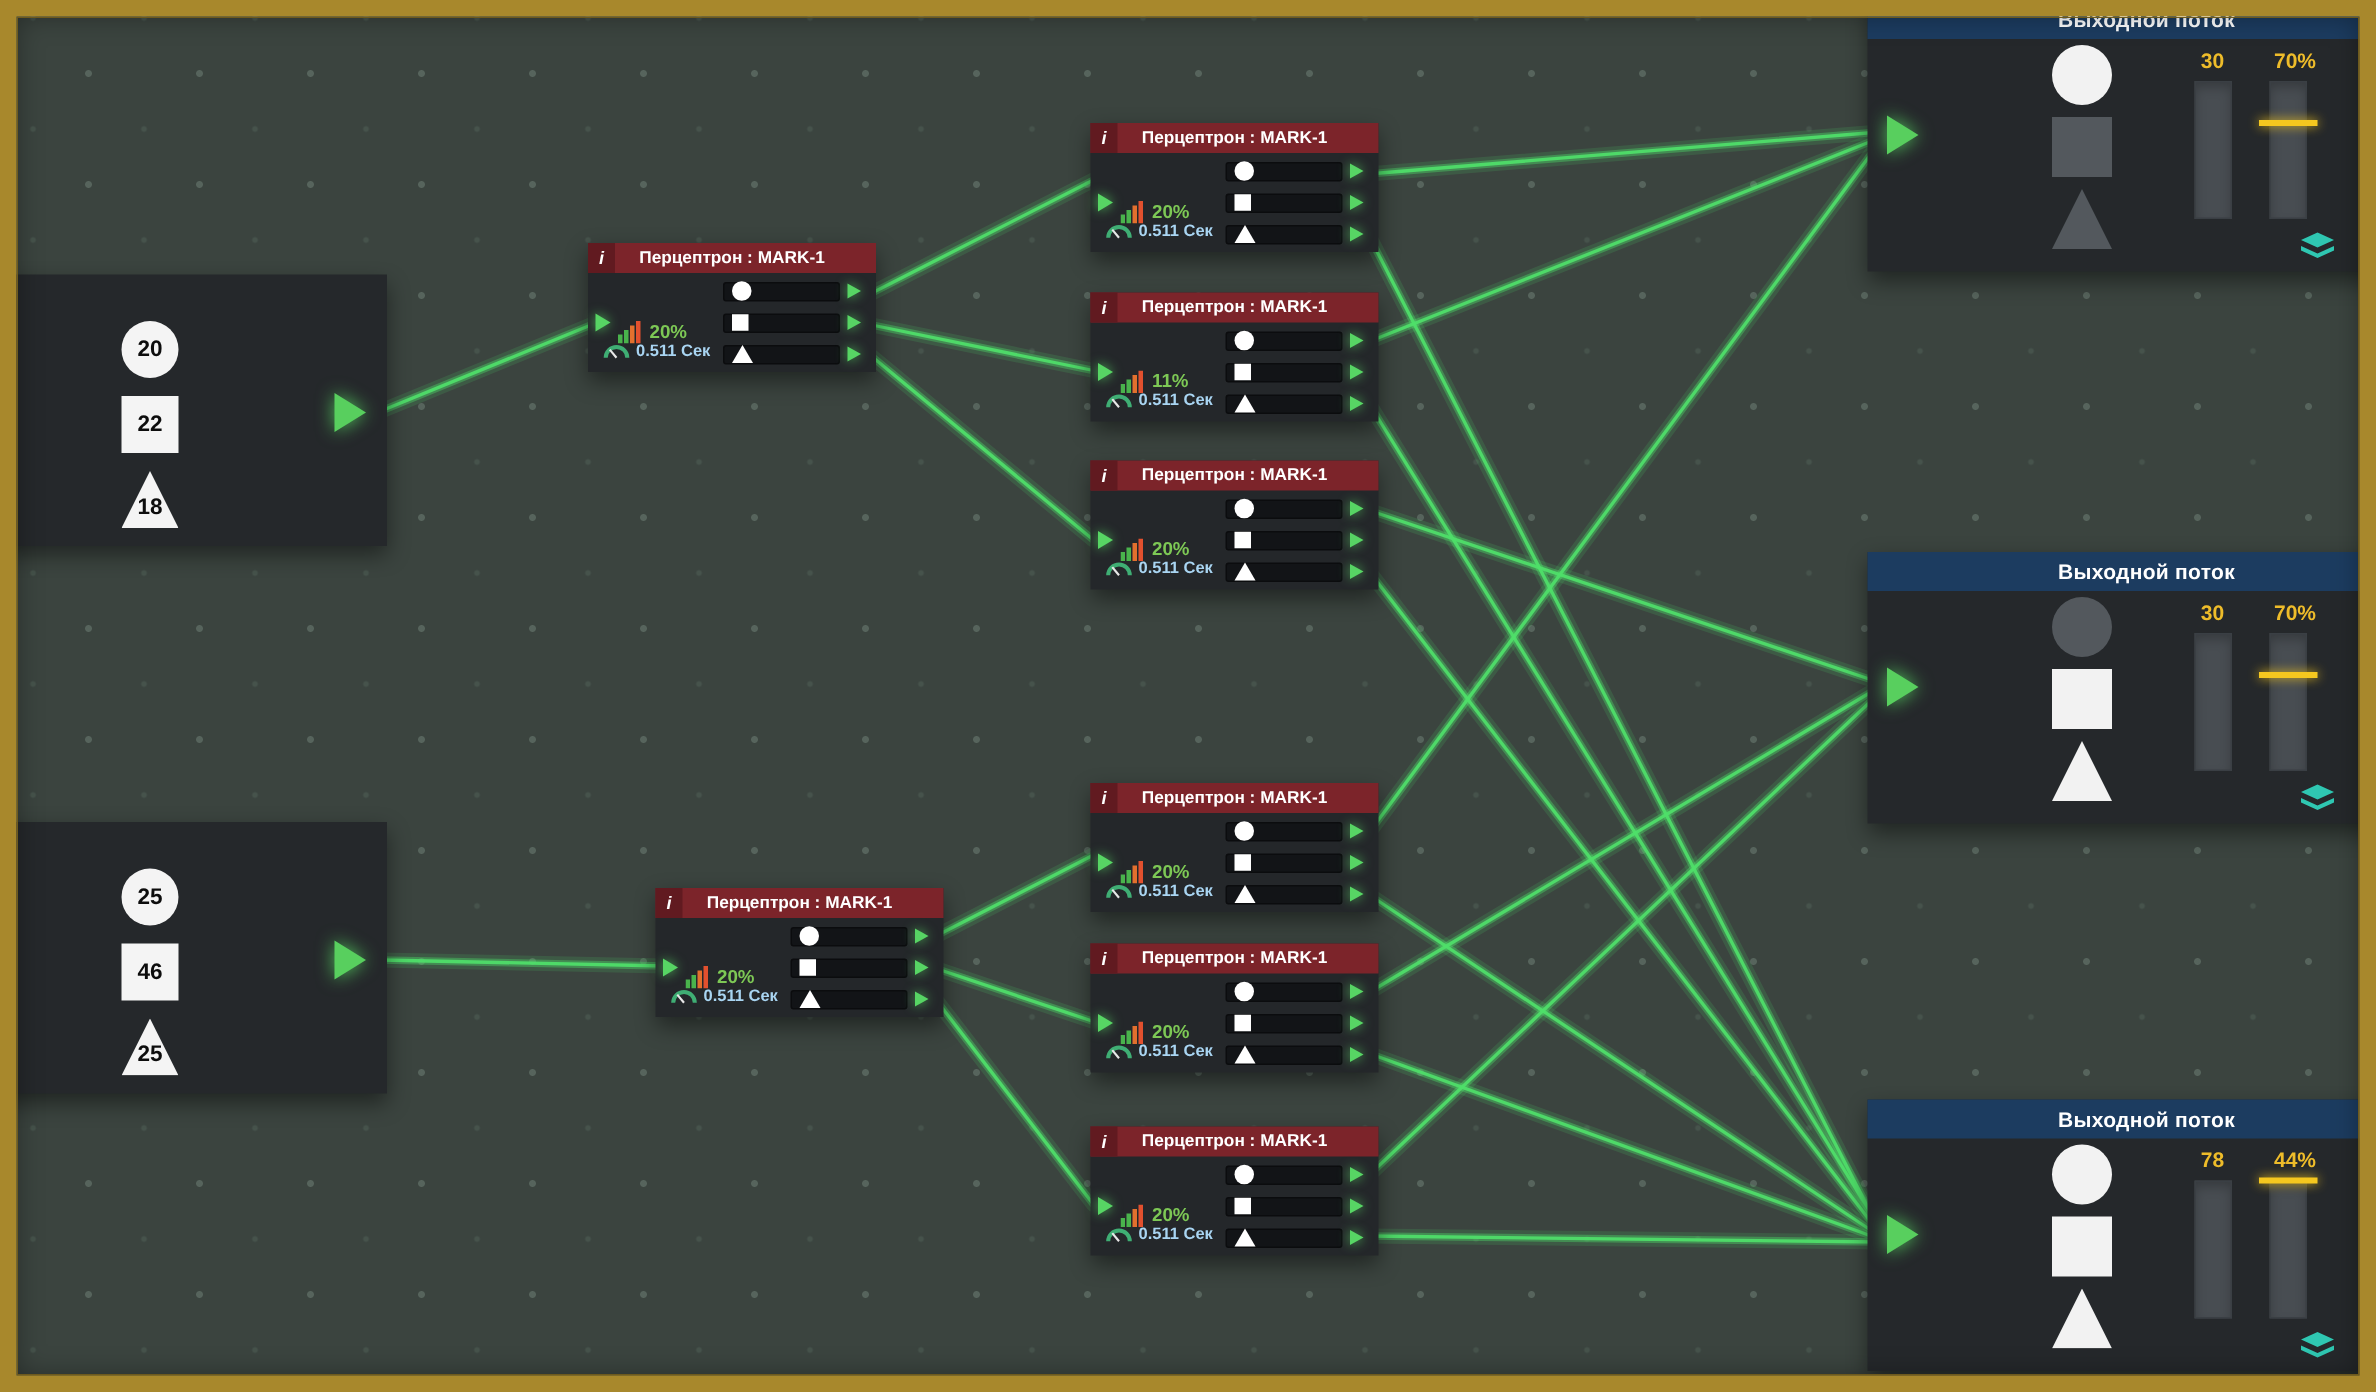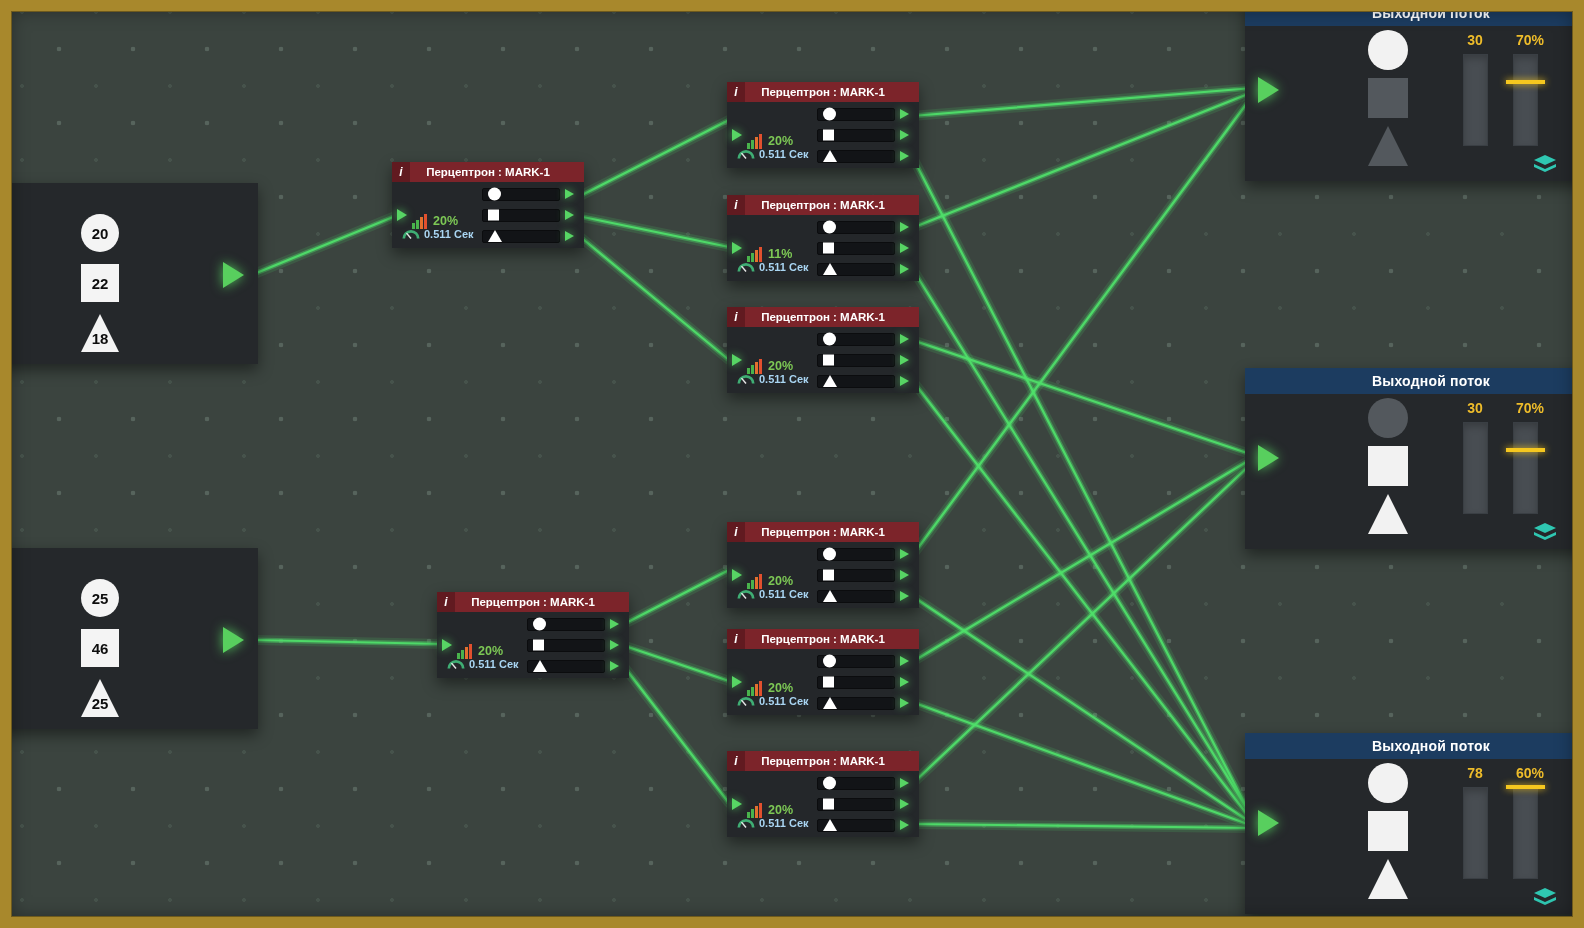--- a/index.html
+++ b/index.html
@@ -640,21 +640,21 @@
     <div class="blue-header">
       <span>Выходной поток</span>
     </div>
     <div class="play o-play"></div>
     <div class="o-shapes">
       <div class="oshape circ on"></div>
       <div class="oshape sq on"></div>
       <div class="oshape tri on"></div>
     </div>
     <span class="o-val v1">78</span>
-    <span class="o-val v2">60%</span>
+    <span class="o-val v2">44%</span>
     <div class="vbar b1"></div>
     <div class="vbar b2">
       <div class="tmark" style="top: -2px;"></div>
     </div>
     <div class="o-icons">
       <svg width="24" height="20" viewBox="0 0 24 20">
           <path d="M12 1 23 6 12 11 1 6Z" fill="#2fc7b2"></path>
           <path d="M1 10 12 15 23 10 23 13 12 18 1 13Z" fill="#2fc7b2"></path>
         </svg>
       <svg width="22" height="22" viewBox="0 0 22 22">

